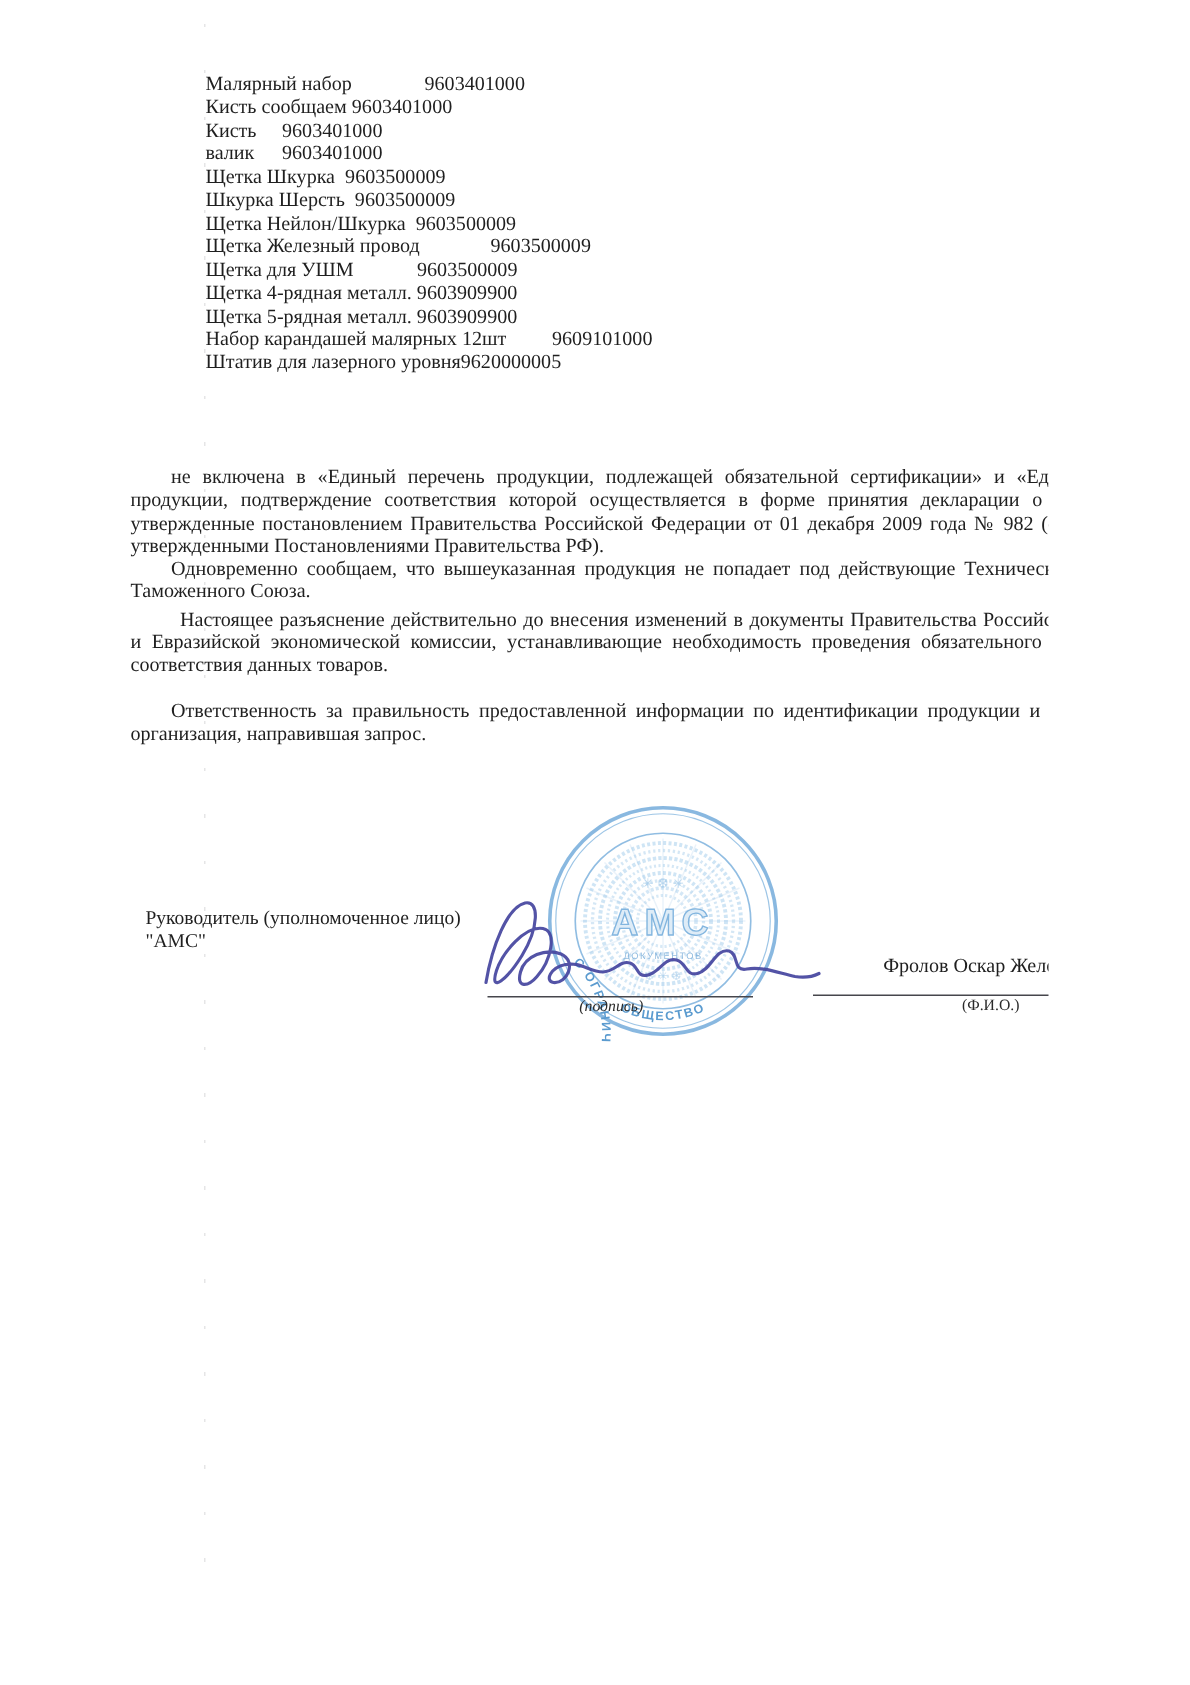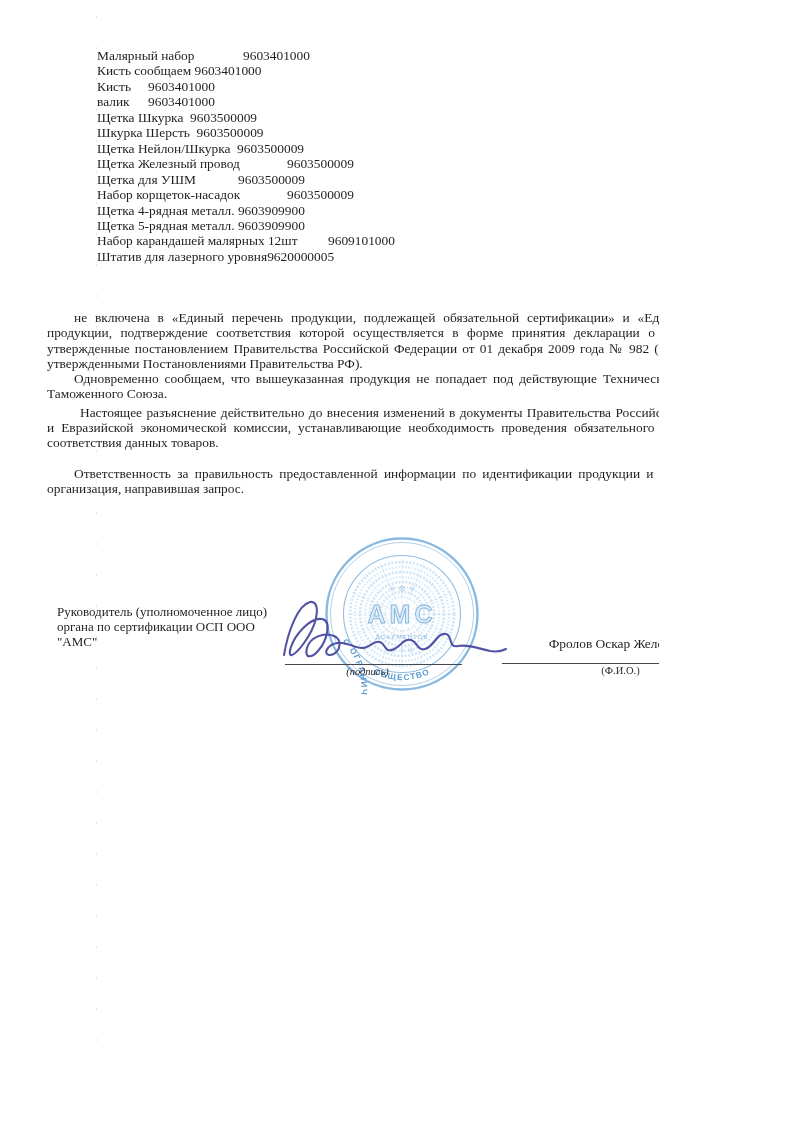--- a/index.html
+++ b/index.html
@@ -3,20 +3,21 @@
 <meta charset="utf-8">
 <style>
   html,body{margin:0;padding:0;background:#ffffff;}
   .page{
     position:relative;
     width:659px;height:1123px;
     background:#ffffff;
     font-family:"Liberation Serif","DejaVu Serif",serif;
     color:#1f1f1f;
     overflow:hidden;
+    margin-left:40px;
   }
   
   .product-list{
     position:absolute;left:97px;top:48px;
     font-size:13.4px;line-height:15.45px;
   }
   .product-line{white-space:pre;}
   .product-line .pname.tabbed{display:inline-block;}
   
   .paragraphs{
@@ -65,37 +66,35 @@
   <div class="product-list">
       <div class="product-line"><span class="pname tabbed" style="min-width: 146px;">Малярный набор</span><span></span><span>9603401000</span></div>
       <div class="product-line"><span class="pname">Кисть сообщаем</span><span> </span><span>9603401000</span></div>
       <div class="product-line"><span class="pname tabbed" style="min-width: 51px;">Кисть</span><span></span><span>9603401000</span></div>
       <div class="product-line"><span class="pname tabbed" style="min-width: 51px;">валик</span><span></span><span>9603401000</span></div>
       <div class="product-line"><span class="pname">Щетка Шкурка</span><span>  </span><span>9603500009</span></div>
       <div class="product-line"><span class="pname">Шкурка Шерсть</span><span>  </span><span>9603500009</span></div>
       <div class="product-line"><span class="pname">Щетка Нейлон/Шкурка</span><span>  </span><span>9603500009</span></div>
       <div class="product-line"><span class="pname tabbed" style="min-width: 190px;">Щетка Железный провод</span><span></span><span>9603500009</span></div>
       <div class="product-line"><span class="pname tabbed" style="min-width: 141px;">Щетка для УШМ</span><span></span><span>9603500009</span></div>
-      <div class="product-line"><span class="pname tabbed" style="min-width: 190px;">Набор корщеток-насадок</span><span></span><span>9603500009</span></div>
       <div class="product-line"><span class="pname">Щетка 4-рядная металл.</span><span> </span><span>9603909900</span></div>
       <div class="product-line"><span class="pname">Щетка 5-рядная металл.</span><span> </span><span>9603909900</span></div>
       <div class="product-line"><span class="pname tabbed" style="min-width: 231px;">Набор карандашей малярных 12шт</span><span></span><span>9609101000</span></div>
       <div class="product-line"><span class="pname tabbed" style="min-width: 150px;">Штатив для лазерного уровня</span><span></span><span>9620000005</span></div>
     </div>
 
   <div class="paragraphs">
     <p class="p1">не включена в «Единый перечень продукции, подлежащей обязательной сертификации» и «Единый перечень продукции, подтверждение соответствия которой осуществляется в форме принятия декларации о соответствии», утвержденные постановлением Правительства Российской Федерации от 01 декабря 2009 года № 982 (с изменениями, утвержденными Постановлениями Правительства РФ).</p>
     <p class="p2">Одновременно сообщаем, что вышеуказанная продукция не попадает под действующие Технические Регламенты Таможенного Союза.</p>
     <p class="p3">Настоящее разъяснение действительно до внесения изменений в документы Правительства Российской Федерации и Евразийской экономической комиссии, устанавливающие необходимость проведения обязательного подтверждения соответствия данных товаров.</p>
     <p class="p4">Ответственность за правильность предоставленной информации по идентификации продукции и ее кодам несет организация, направившая запрос.</p>
   </div>
 
   <div class="sig-left">
     <div>Руководитель (уполномоченное лицо)</div>
-    <div>органа по сертификации ОСП ООО</div>
     <div>"АМС"</div>
   </div>
 
   <svg class="stamp" width="164" height="160" viewBox="0 0 164 160">
     <g fill="none" stroke="#6aa6d8">
       <circle cx="82" cy="78" r="75.5" stroke-width="2.4" stroke-opacity=".85"></circle>
       <circle cx="82" cy="78" r="71.5" stroke-width=".8" stroke-opacity=".7"></circle>
       <circle cx="82" cy="78" r="58.5" stroke-width="1.1" stroke-opacity=".8"></circle>
       <g stroke="#8fc0e6">
         <circle cx="82" cy="78" r="52" stroke-width="2.6" stroke-dasharray="2 1.6" stroke-opacity=".45"></circle>

